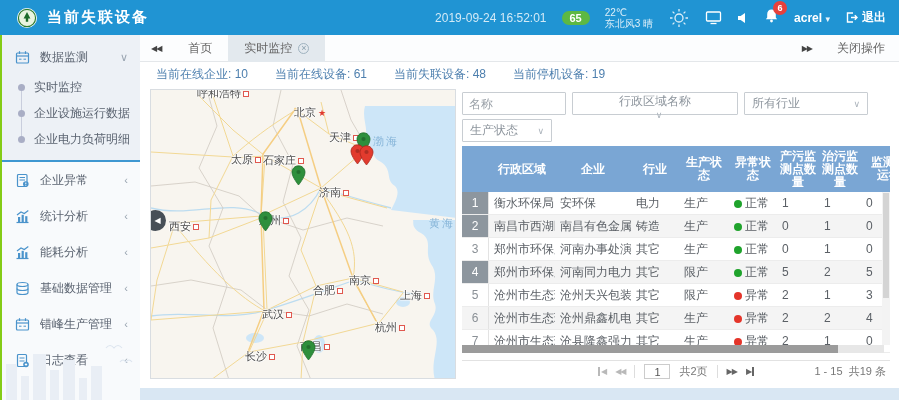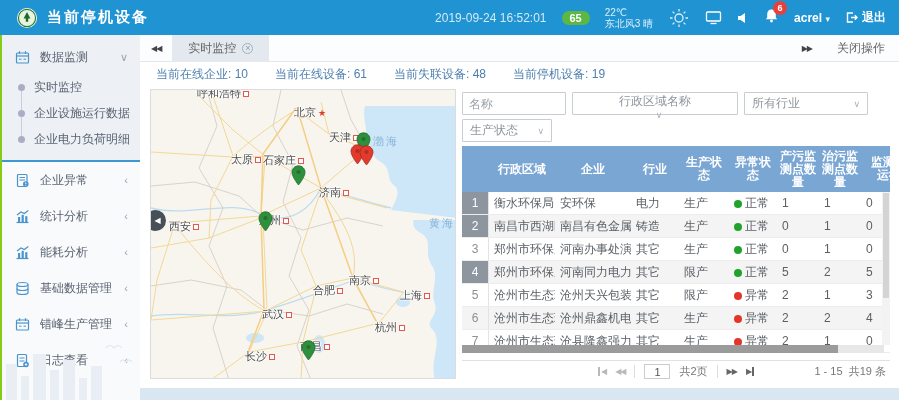--- a/index.html
+++ b/index.html
@@ -102,21 +102,21 @@
 <div class="app">
 
   <header>
     <span class="logo">
       <svg width="22" height="22" viewBox="0 0 22 22">
         <circle cx="11" cy="11" r="10" fill="#fff"></circle>
         <circle cx="11" cy="11" r="8.6" fill="#e9f4e0" stroke="#2f7d32" stroke-width="1.2"></circle>
         <path d="M11,5 L7.6,11.4 h2.2 v3.4 h2.4 v-3.4 h2.2 Z" fill="#1d6b2a"></path>
       </svg>
     </span>
-    <span class="app-title">当前停机设备</span>
+    <span class="app-title">当前失联设备</span>
     <div class="hright">
       <span class="h-datetime">2019-09-24 16:52:01</span>
       <span class="aqi-pill">65</span>
       <span class="weather">
         <span>22℃</span><br>
         <span>东北风3 晴</span>
       </span>
       <span class="hicon">
         <svg width="22" height="22" viewBox="0 0 22 22" stroke="rgba(255,255,255,.85)" fill="none" stroke-width="1.3">
           <circle cx="11" cy="11" r="4"></circle>
@@ -291,20 +291,21 @@
         <g stroke="#dde5ef" fill="none" stroke-width="1.2">
           <path d="M104,18 q4,-5 8,0 q4,-5 8,0"></path>
             <path d="M118,32 q3,-4 6,0 q3,-4 6,0"></path>
         </g>
       </svg>
       </aside>
 
     <main>
       <div class="tabbar">
         <span class="tb-arrow">◀◀</span>
+        <span class="tab">首页</span>
         <span class="tab active">
           <i style="font-style:normal">实时监控</i>
           <i class="tab-close">×</i>
         </span>
         <span class="spacer"></span>
         <span class="tb-arrow">▶▶</span>
         <span class="tb-ops">关闭操作</span>
       </div>
 
       <div class="stats" id="stats">

